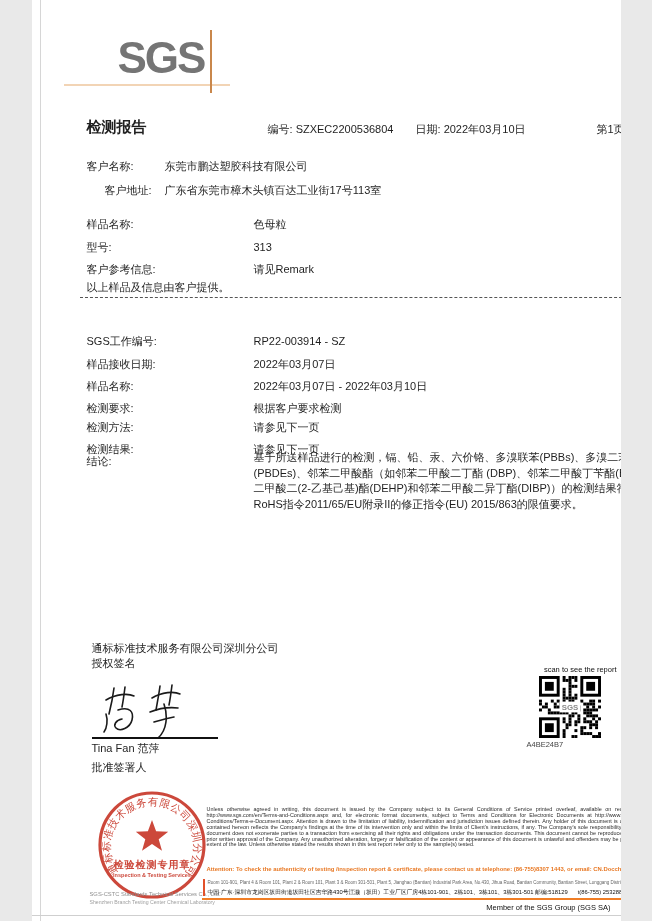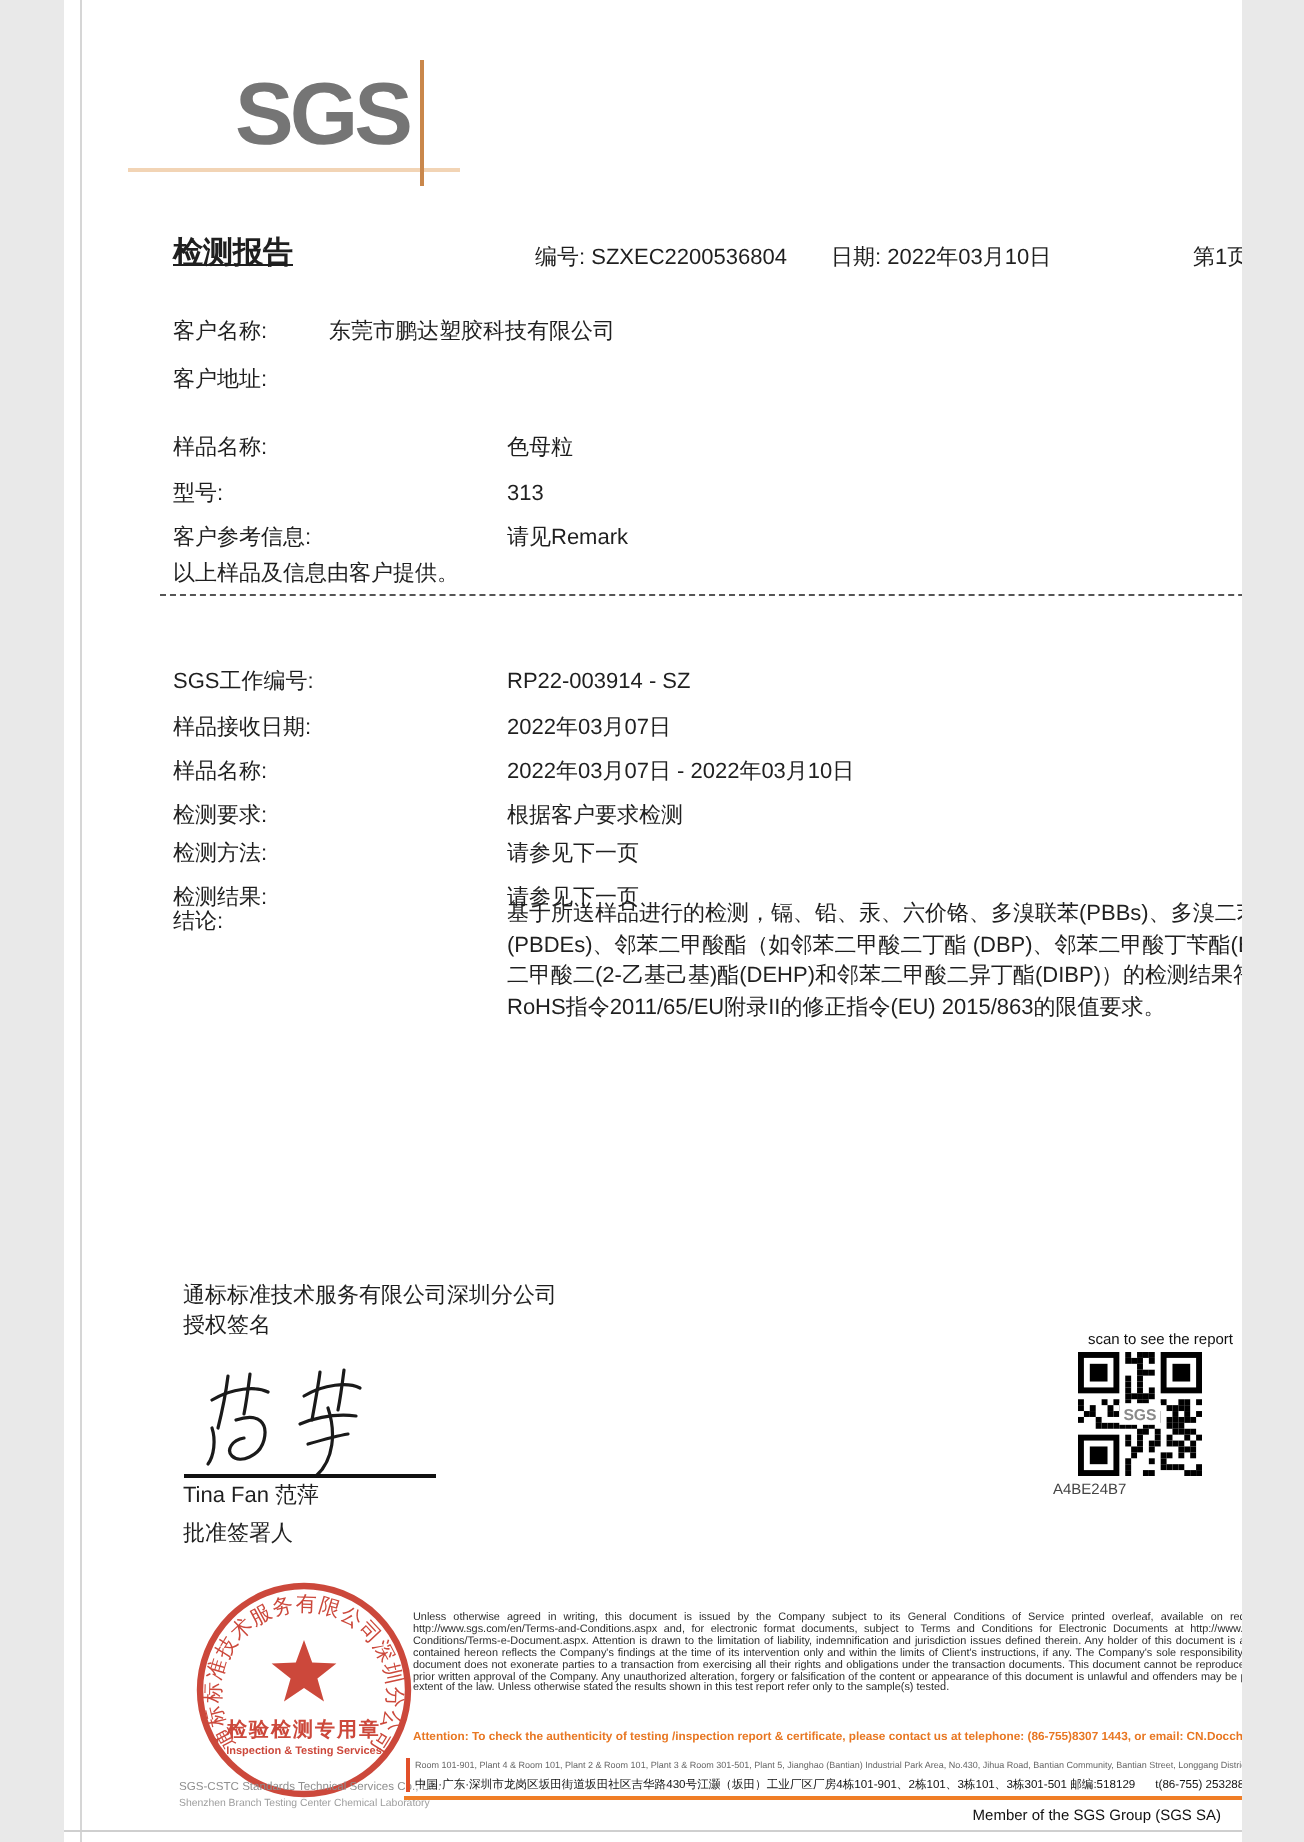--- a/index.html
+++ b/index.html
@@ -1,19 +1,19 @@
 <!DOCTYPE html>
 <html><head>
 <meta charset="utf-8">
 <style>
   html,body{margin:0;padding:0;background:#e9e9e9;}
   .page{position:relative;width:577px;height:921px;margin:0 auto;background:#ffffff;
         font-family:"Liberation Sans","DejaVu Sans",sans-serif;color:#1f1f1f;overflow:hidden;padding-left:12px;}
   .t{position:absolute;font-size:11px;line-height:1.25;white-space:nowrap;color:#1f1f1f;}
-  .b{font-weight:bold;text-decoration:underline;}
+  .b{font-weight:bold;}
   .edge-line{position:absolute;left:8px;top:0;width:1px;height:921px;background:#d6d6d6;}
   
   .logo-text{position:absolute;left:86px;top:36px;font-size:44px;font-weight:bold;
              color:#757575;letter-spacing:-2px;line-height:1;}
   .logo-hline{position:absolute;left:32px;top:84px;width:166px;height:2px;background:#f2d4b5;}
   .logo-vline{position:absolute;left:178px;top:30px;width:2px;height:63px;background:#c9874b;}
   
   .dash-sep{position:absolute;left:48px;top:297px;width:592px;border-top:1px dashed #555;}
   
   .para{position:absolute;left:222px;top:450px;width:432px;font-size:11px;line-height:15.5px;
@@ -53,21 +53,22 @@
   <div class="logo-hline"></div>
   <div class="logo-vline"></div>
 
   <span class="t b" style="left:55px;top:118px;font-size:15px">检测报告</span>
   <span class="t" style="left:236px;top:123px"><span>编号:</span> <span>SZXEC2200536804</span></span>
   <span class="t" style="left:384px;top:123px"><span>日期:</span> <span>2022年03月10日</span></span>
   <span class="t" style="left:565px;top:123px">第1页,共7页</span>
 
   <span class="t" style="left:55px;top:160px">客户名称:</span>
   <span class="t" style="left:133px;top:160px">东莞市鹏达塑胶科技有限公司</span>
-  <span class="t" style="left:55px;top:184px">客户地址:</span>
+  <span class="t" style="left:73px;top:184px">客户地址:</span>
+  <span class="t" style="left:133px;top:184px">广东省东莞市樟木头镇百达工业街17号113室</span>
 
   <span class="t" style="left:55px;top:218px">样品名称:</span>
   <span class="t" style="left:222px;top:218px">色母粒</span>
   <span class="t" style="left:55px;top:241px">型号:</span>
   <span class="t" style="left:222px;top:241px">313</span>
   <span class="t" style="left:55px;top:263px">客户参考信息:</span>
   <span class="t" style="left:222px;top:263px">请见Remark</span>
   <span class="t" style="left:55px;top:281px">以上样品及信息由客户提供。</span>
 
   <div class="dash-sep"></div>

